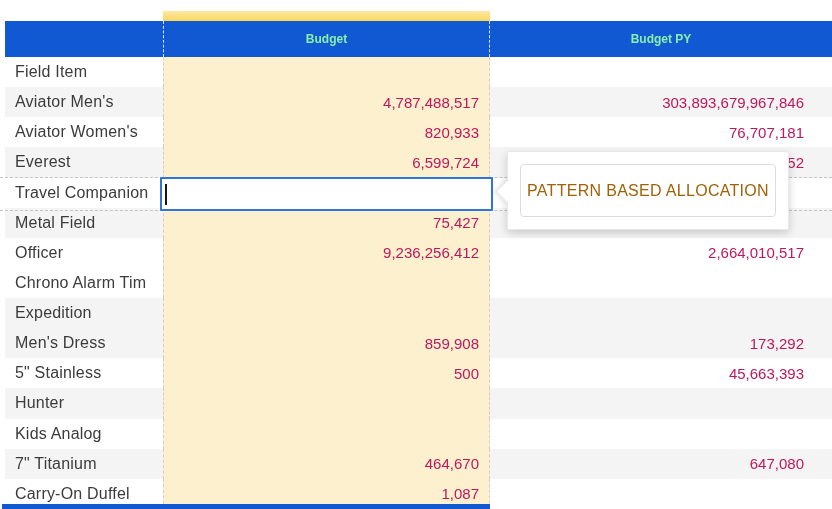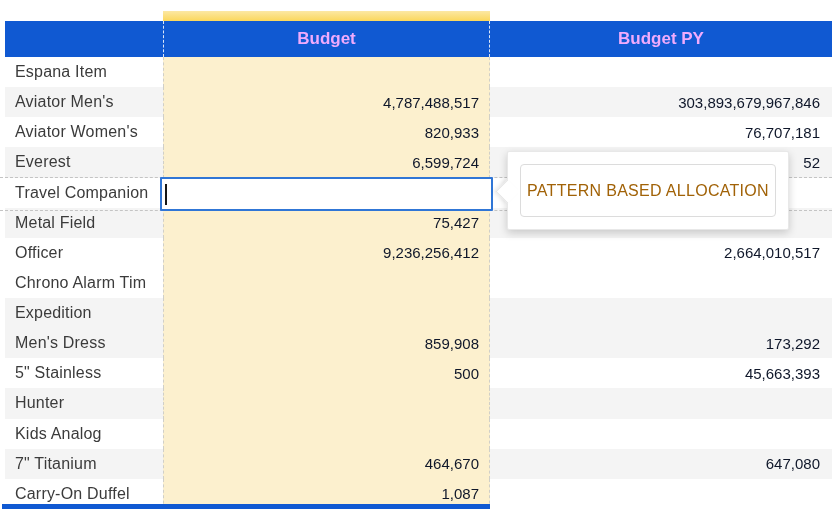--- a/index.html
+++ b/index.html
@@ -10,41 +10,41 @@
   }
   
   .top-strip { position:absolute; left:0; top:0; width:832px; height:21px; background:#ffffff; }
   .col-marker {
     position:absolute; left:163px; top:11px; width:327px; height:10px;
     background:linear-gradient(180deg,#FCE8A4 0%,#FBD75C 100%);
   }
   
   .header-row { position:absolute; left:0; top:21px; width:832px; height:36px; display:flex; }
   .hcell {
-    background:#1059D2; color:#f0abfc; font-size:17px; font-weight:700;
+    background:#1059D2; color:#86efac; font-size:12px; font-weight:700;
     display:flex; align-items:center; justify-content:center; height:36px;
   }
   .hcell.hlabel { width:163px; border-left:5px solid #ffffff; }
   .hcell.hbudget { width:327px; border-left:1px dashed rgba(255,255,255,0.85); border-right:1px dashed rgba(255,255,255,0.85); }
   .hcell.hpy { width:342px; }
   
   .body { position:absolute; left:0; top:57px; width:832px; height:452px; }
   .row { display:flex; height:30.13px; background:#ffffff; }
   .row.alt { background:#F4F4F4;justify-content:flex-end; }
   .cell { height:100%; display:flex; align-items:center; overflow:hidden; white-space:nowrap; }
   .cell.label {
     width:163px; padding-left:10px; border-left:5px solid #ffffff;
     font-size:16px; color:#3B3B3B; letter-spacing:0.2px;
   }
-  .cell.val { justify-content:flex-end; font-size:15px; color:#0f172a; }
+  .cell.val { justify-content:flex-end; font-size:15px; color:#be185d; }
   .cell.budget {
     width:327px; background:#FCF0CE; padding-right:10px;
     border-left:1px dashed #D0CFC8; border-right:1px dashed #D0CFC8;
   }
-  .cell.py { width:342px; padding-right:12px; }
+  .cell.py { width:342px; padding-right:28px; }
   
   .edit-guide { position:absolute; left:0; width:832px; height:0; border-top:1px dashed #C4C4C4; z-index:2; }
   .edit-guide.gtop { top:177px; }
   .edit-guide.gbottom { top:210px; }
   
   .edit-box {
     position:absolute; left:160px; top:177px; width:333px; height:34px;
     background:#ffffff; border:2px solid #3076D6; border-radius:1px; z-index:6;
   }
   .caret { position:absolute; left:3px; top:5px; width:2px; height:21px; background:#161616; }
@@ -79,21 +79,21 @@
   </div>
 
   <div class="header-row">
     <div class="hcell hlabel"></div>
     <div class="hcell hbudget">Budget</div>
     <div class="hcell hpy">Budget PY</div>
   </div>
 
   <div class="body" id="rows">
       <div class="row">
-        <div class="cell label">Espana Item</div>
+        <div class="cell label">Field Item</div>
         <div class="cell val budget"></div>
         <div class="cell val py"></div>
       </div>
       <div class="row alt">
         <div class="cell label">Aviator Men's</div>
         <div class="cell val budget">4,787,488,517</div>
         <div class="cell val py">303,893,679,967,846</div>
       </div>
       <div class="row">
         <div class="cell label">Aviator Women's</div>

